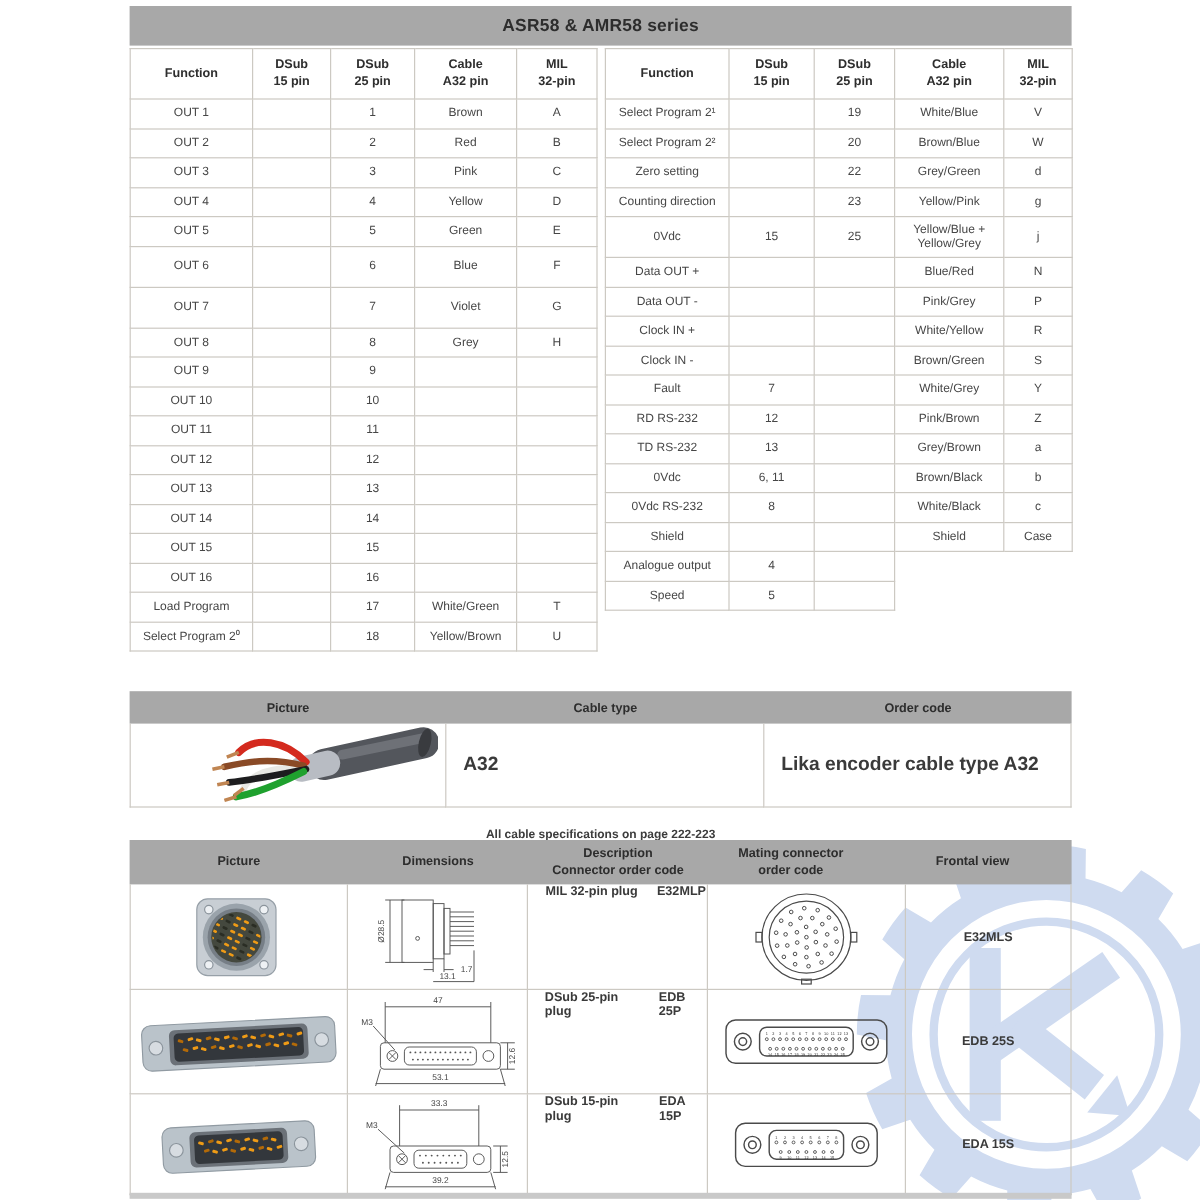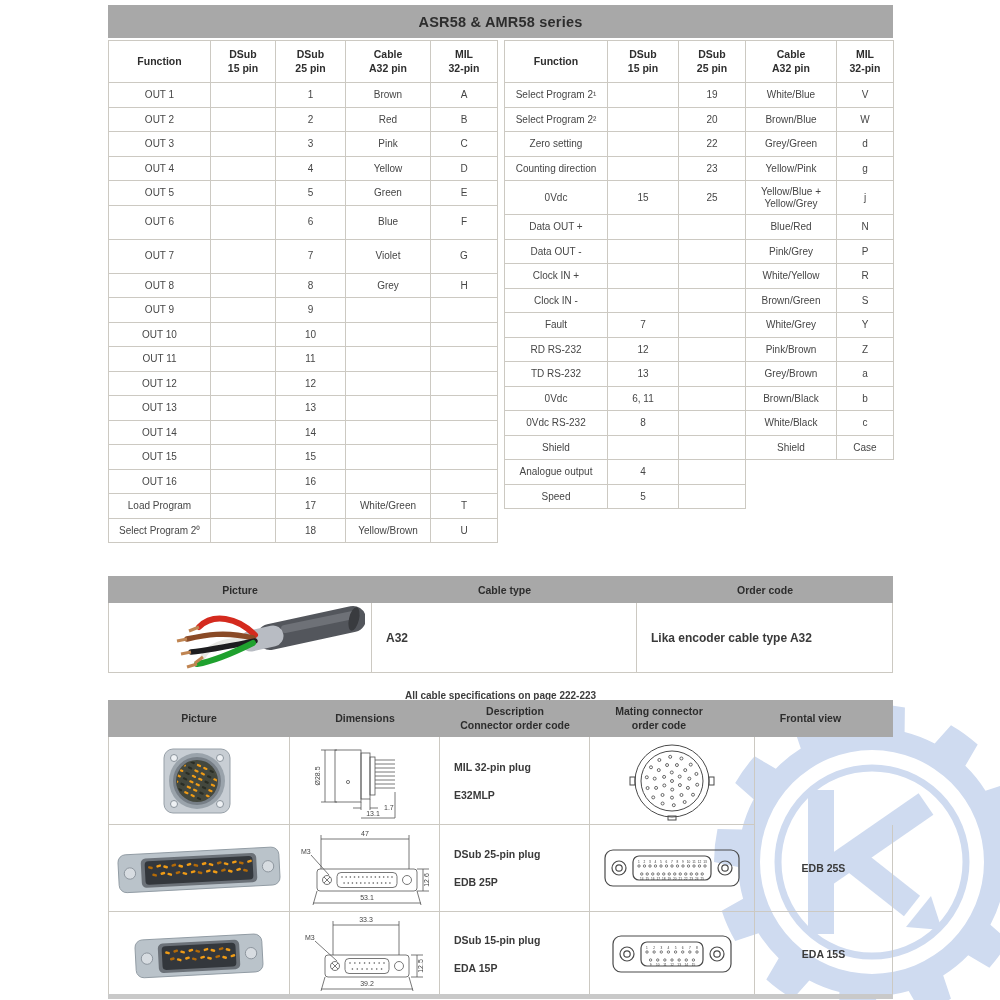--- a/index.html
+++ b/index.html
@@ -21,33 +21,33 @@
                vertical-align:middle;white-space:pre-line;line-height:1.15;padding:0 2px;overflow:hidden;}
   table.pin tr.r{height:24.5px;}
   table.pin tr.tall{height:34px;}
   table.pin td.ghost{border:none;background:transparent;}
   
   .cable-head{left:108px;top:576px;width:785px;height:27px;background:#a8a8a8;display:flex;}
   .cable-head div{display:flex;align-items:center;justify-content:center;font-size:10.5px;
                   font-weight:bold;color:#2d2d2d;}
   .cable-row{left:108px;top:603px;width:785px;height:70px;display:flex;}
   .cable-row .cell{border:1px solid #ccc9c2;border-top:none;box-sizing:border-box;display:flex;
-                   align-items:center;font-size:12px;font-weight:bold;color:#3a3a3a;}
+                   align-items:center;font-size:16px;font-weight:bold;color:#3a3a3a;}
   .cable-row .cell+.cell{border-left:none;}
   .note{left:108px;top:678px;width:785px;text-align:center;font-size:10px;font-weight:bold;color:#3c3c3c;margin-top:12px;}
   
   .conn-head{left:108px;top:700px;width:785px;height:37px;background:#a8a8a8;display:flex;}
   .conn-head div{display:flex;align-items:center;justify-content:center;font-size:10.5px;font-weight:bold;
                  color:#2d2d2d;white-space:pre-line;text-align:center;line-height:1.25;}
   .conn-body{left:108px;top:737px;width:785px;}
   .conn-row{display:flex;width:785px;box-sizing:border-box;}
   .conn-row .cell{border:1px solid #ccc9c2;border-top:none;box-sizing:border-box;display:flex;
                   align-items:center;justify-content:center;overflow:hidden;background:transparent;}
   .conn-row .cell+.cell{border-left:none;}
-  .desc-cell{flex-direction:column;align-items:flex-start !important;justify-content:center;
+  .desc-cell{flex-direction:row;align-items:flex-start !important;justify-content:center;
              padding-left:14px;font-size:10.5px;font-weight:bold;color:#3a3a3a;gap:16px;}
   .mating{font-size:10.5px;font-weight:bold;color:#3a3a3a;}
   .band{left:108px;top:994px;width:785px;height:5px;background:#c9c9c9;}
   svg text{font-family:"Liberation Sans",sans-serif;}
   .dim-t{font-size:7px;fill:#444;}
   .wm{left:712px;top:702px;z-index:1;}
 </style>
 </head>
 <body>
 
@@ -534,20 +534,21 @@
               <circle cx="73.19620135747357" cy="15.835683949516781" r="1.5" fill="none" stroke="#444" stroke-width="0.8"></circle>
               <circle cx="84.41115336985808" cy="17.485196569707064" r="1.5" fill="none" stroke="#444" stroke-width="0.8"></circle>
               <circle cx="93.76211103712058" cy="23.59404213521016" r="1.5" fill="none" stroke="#444" stroke-width="0.8"></circle>
               <circle cx="99.39700251128993" cy="32.95228886170395" r="1.5" fill="none" stroke="#444" stroke-width="0.8"></circle>
               <circle cx="100.19976842849815" cy="43.7064212136421" r="1.5" fill="none" stroke="#444" stroke-width="0.8"></circle>
               <circle cx="96.01141115356428" cy="53.726451387945346" r="1.5" fill="none" stroke="#444" stroke-width="0.8"></circle>
               <circle cx="87.66148621161997" cy="61.02778952098731" r="1.5" fill="none" stroke="#444" stroke-width="0.8"></circle>
             </g>
         </svg>
       </div>
+      <div class="cell mating" style="width:138px">E32MLS</div>
     </div>
 
     <div class="conn-row" style="height:87px">
       <div class="cell" style="width:182px">
         <svg width="190" height="80" viewBox="0 0 190 80">
           <g transform="rotate(-3 95 42)">
             <rect x="10" y="22" width="170" height="40" rx="8" fill="#bac3ca" stroke="#909aa2"></rect>
             <circle cx="22" cy="42" r="6" fill="#d7dce1" stroke="#8b949c"></circle>
             <circle cx="168" cy="42" r="6" fill="#d7dce1" stroke="#8b949c"></circle>
             <rect x="34" y="27" width="122" height="31" rx="5" fill="#6b7178"></rect>

